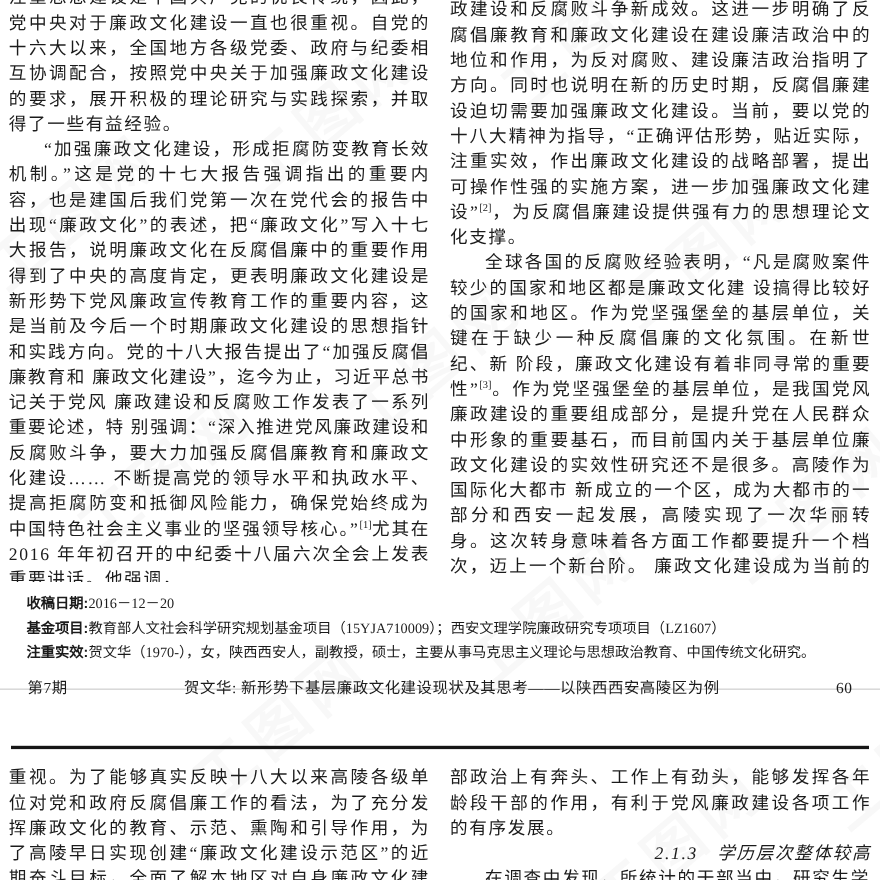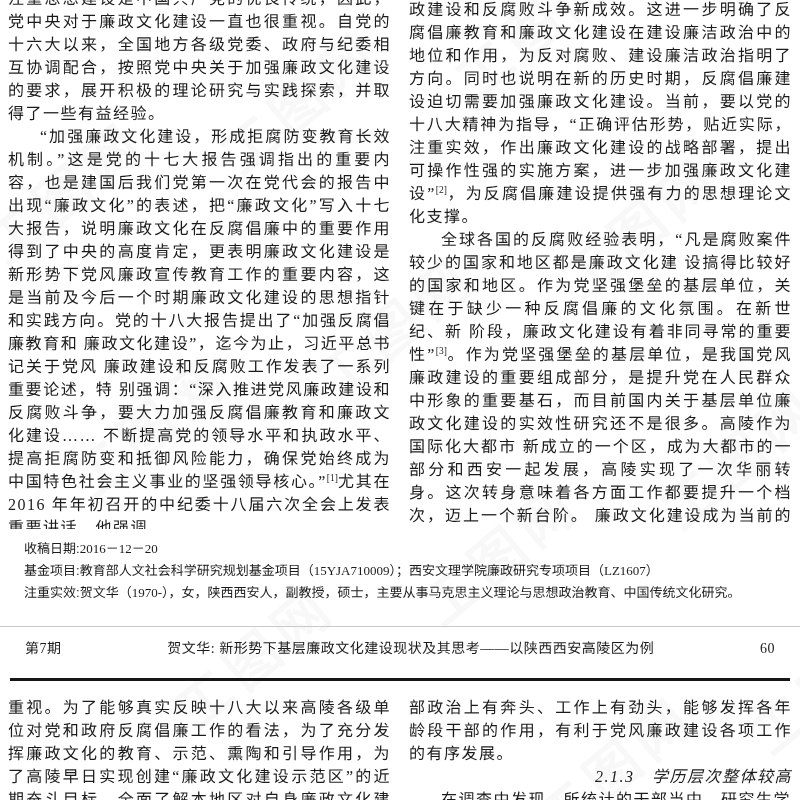--- a/index.html
+++ b/index.html
@@ -45,30 +45,30 @@
   sup.ref{font-size:9.5px;letter-spacing:0;line-height:0;}
 
   
   .footnotes{
     position:absolute;top:538px;left:24px;width:772px;
     font-size:13px;line-height:22px;
   }
   .fn-line{white-space:nowrap;overflow:hidden;}
   .fn-label{
     font-family:"Liberation Sans","DejaVu Sans",sans-serif;
-    font-weight:normal;
+    font-weight:bold;
     text-align:right;
   }
 
   
   .scan-divider{position:absolute;top:626px;left:0;width:800px;height:1px;background:#c9c9c9;}
 
   
   .running-head{
-    position:absolute;top:637px;left:25px;width:750px;
+    position:absolute;top:614px;left:25px;width:750px;
     display:flex;align-items:baseline;font-size:14px;letter-spacing:0.5px;
   }
   .rh-title{flex:1;text-align:center;}
   .page-rule{position:absolute;top:678px;left:10px;width:780px;height:3px;background:#161616;}
 
   
   .bottom-cols{
     position:absolute;top:691px;left:8px;width:784px;height:109px;
     overflow:hidden;display:flex;gap:18px;
   }

